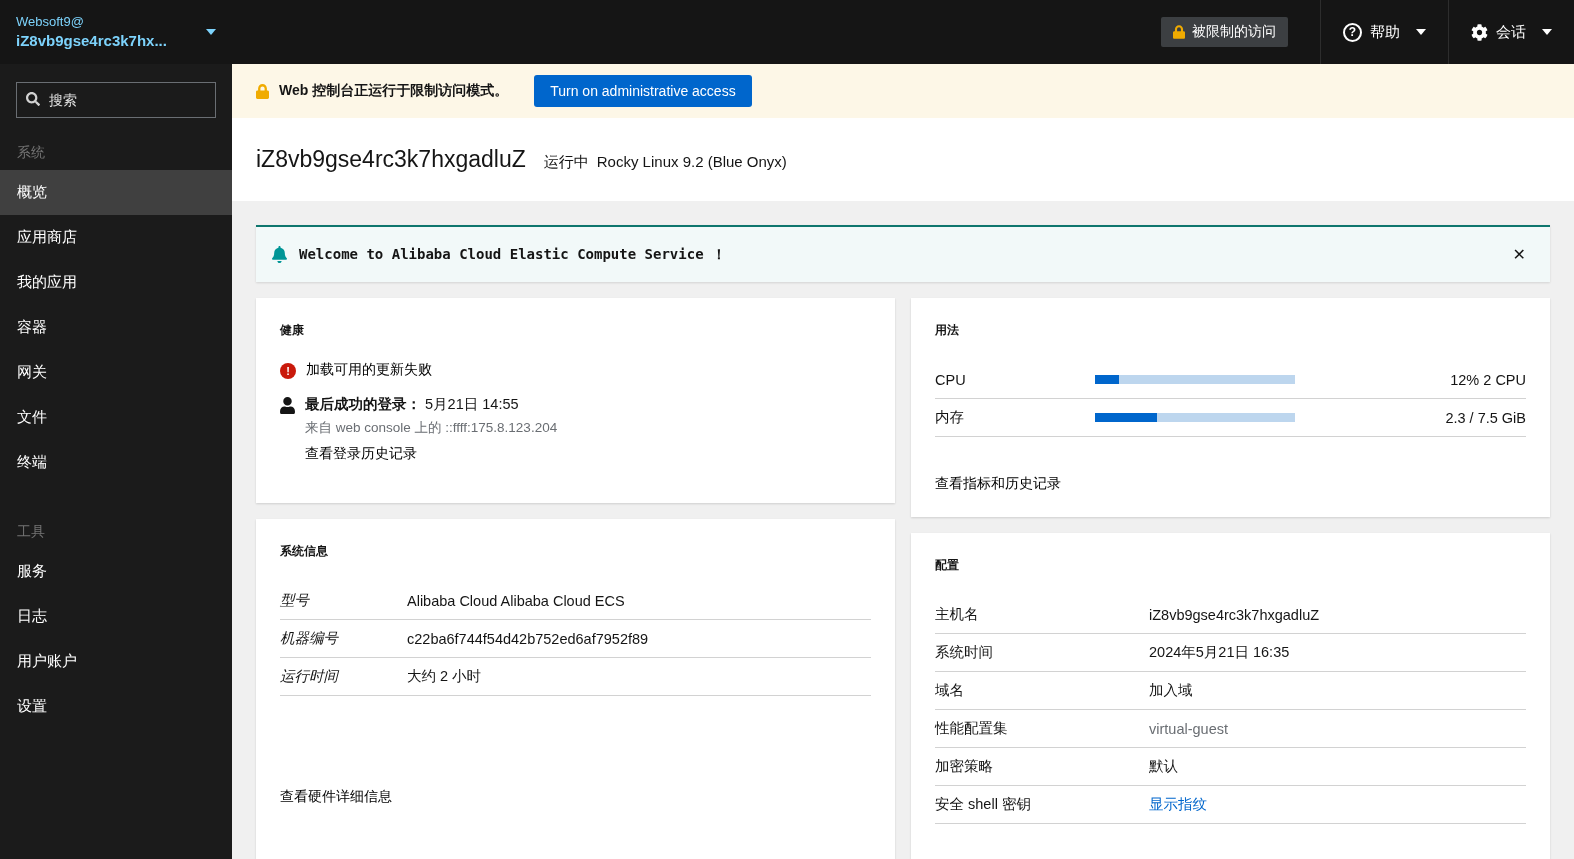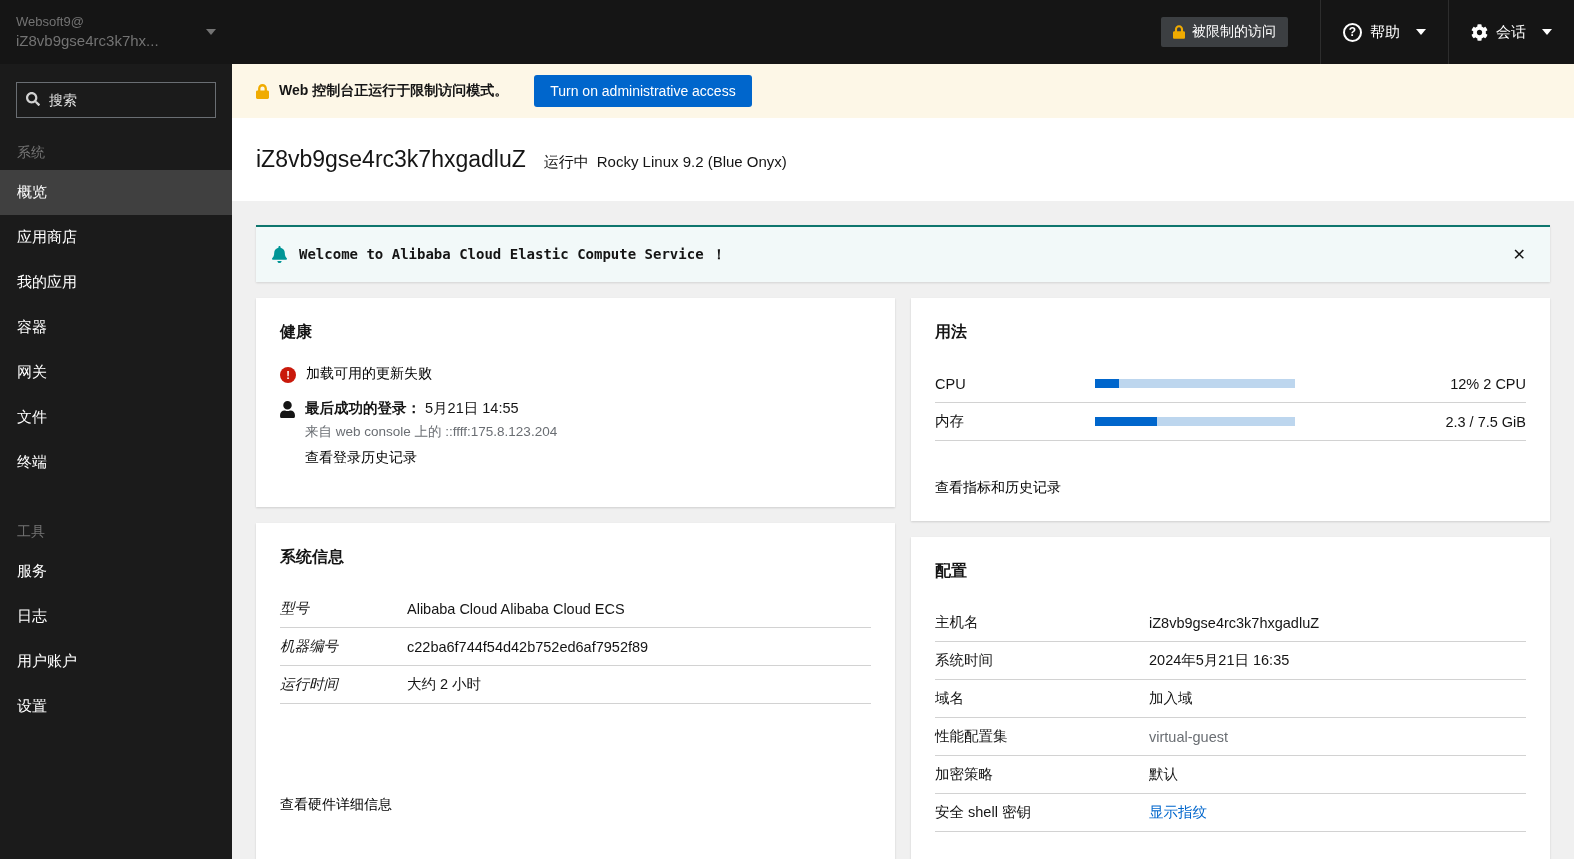--- a/index.html
+++ b/index.html
@@ -10,26 +10,26 @@
     background:#f0f0f0; color:#151515;
   }
 
   
   .masthead {
     position:fixed; top:0; left:0; width:1574px; height:64px;
     background:#151515; display:flex; justify-content:space-between;
     align-items:stretch; z-index:10;
   }
   .brand {
-    width:232px; padding:10px 16px; color:#737373; position:relative;
+    width:232px; padding:10px 16px; color:#7dd3fc; position:relative;
     display:flex; align-items:center; cursor:pointer;
   }
   .brand-lines { flex:1; min-width:0; }
   .brand-l1 { font-size:13px; line-height:18px; }
-  .brand-l2 { font-size:15px; font-weight:normal; line-height:20px; white-space:nowrap; overflow:hidden; }
+  .brand-l2 { font-size:15px; font-weight:bold; line-height:20px; white-space:nowrap; overflow:hidden; }
   .caret {
     display:inline-block; width:0; height:0;
     border-left:5px solid transparent; border-right:5px solid transparent;
     border-top:6px solid currentColor; margin-left:8px; flex:none;
   }
   .mast-right { display:flex; align-items:stretch; color:#fff; }
   .restricted-badge {
     align-self:center; display:flex; align-items:center; gap:7px;
     background:#3c3f42; padding:6px 12px; border-radius:2px;
     font-size:14px; margin-right:32px; cursor:pointer;
@@ -101,21 +101,21 @@
   .alert-close {
     margin-left:auto; background:none; border:none; font-size:16px;
     color:#151515; cursor:pointer; padding:4px 8px;
   }
 
   .grid { display:flex; gap:16px; align-items:flex-start; }
   .col { flex:1; display:flex; flex-direction:column; gap:16px; min-width:0; }
   .card {
     background:#fff; box-shadow:0 1px 2px rgba(0,0,0,.14); padding:24px;
   }
-  .card h2 { margin:0 0 22px 0; font-size:16px; font-weight:700;font-family:Liberation Mono, monospace; }
+  .card h2 { margin:0 0 22px 0; font-size:12px; font-weight:700;font-family:Liberation Mono, monospace; }
   .card-link { color:#000000; text-decoration:none; font-size:14px; cursor:pointer; }
 
   
   .h-row { display:flex; gap:10px; margin-bottom:16px; align-items:flex-start; }
   .excl {
     flex:none; width:16px; height:16px; border-radius:50%; background:#c9190b;
     color:#fff; font-size:11px; font-weight:bold; display:flex;
     align-items:center; justify-content:center; margin-top:2px;
   }
   .h-line1 { font-size:14.5px; }

